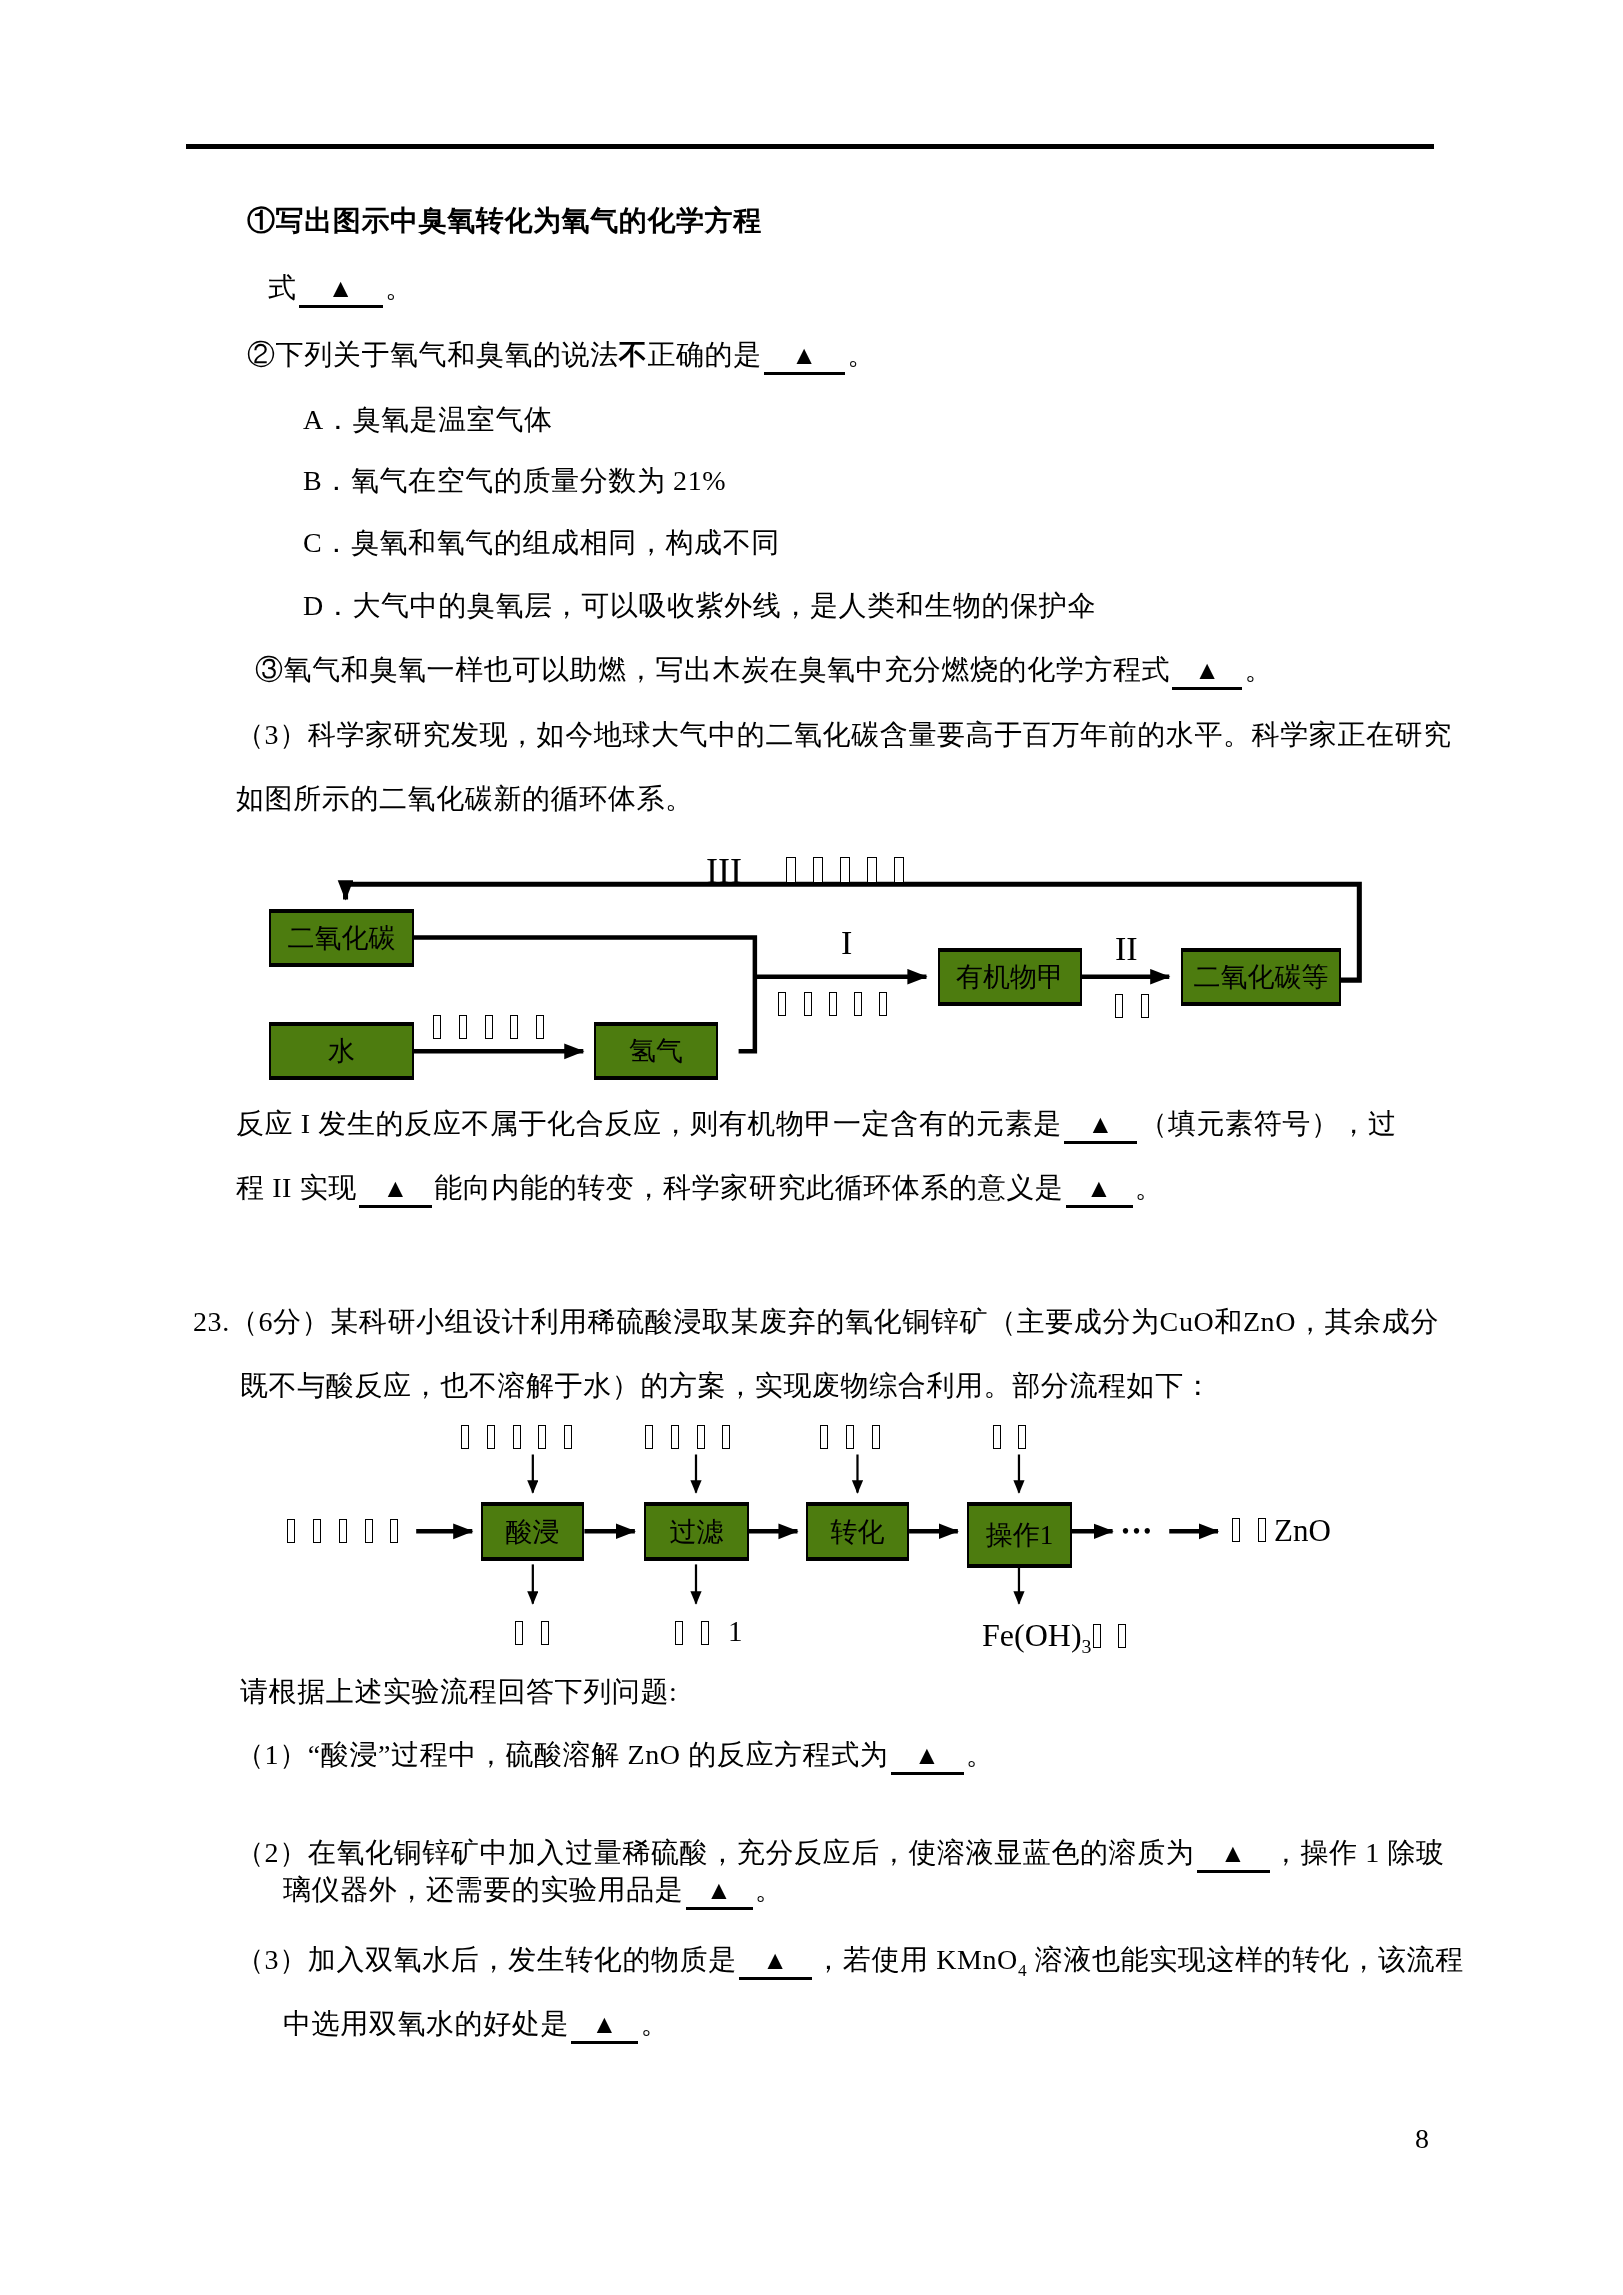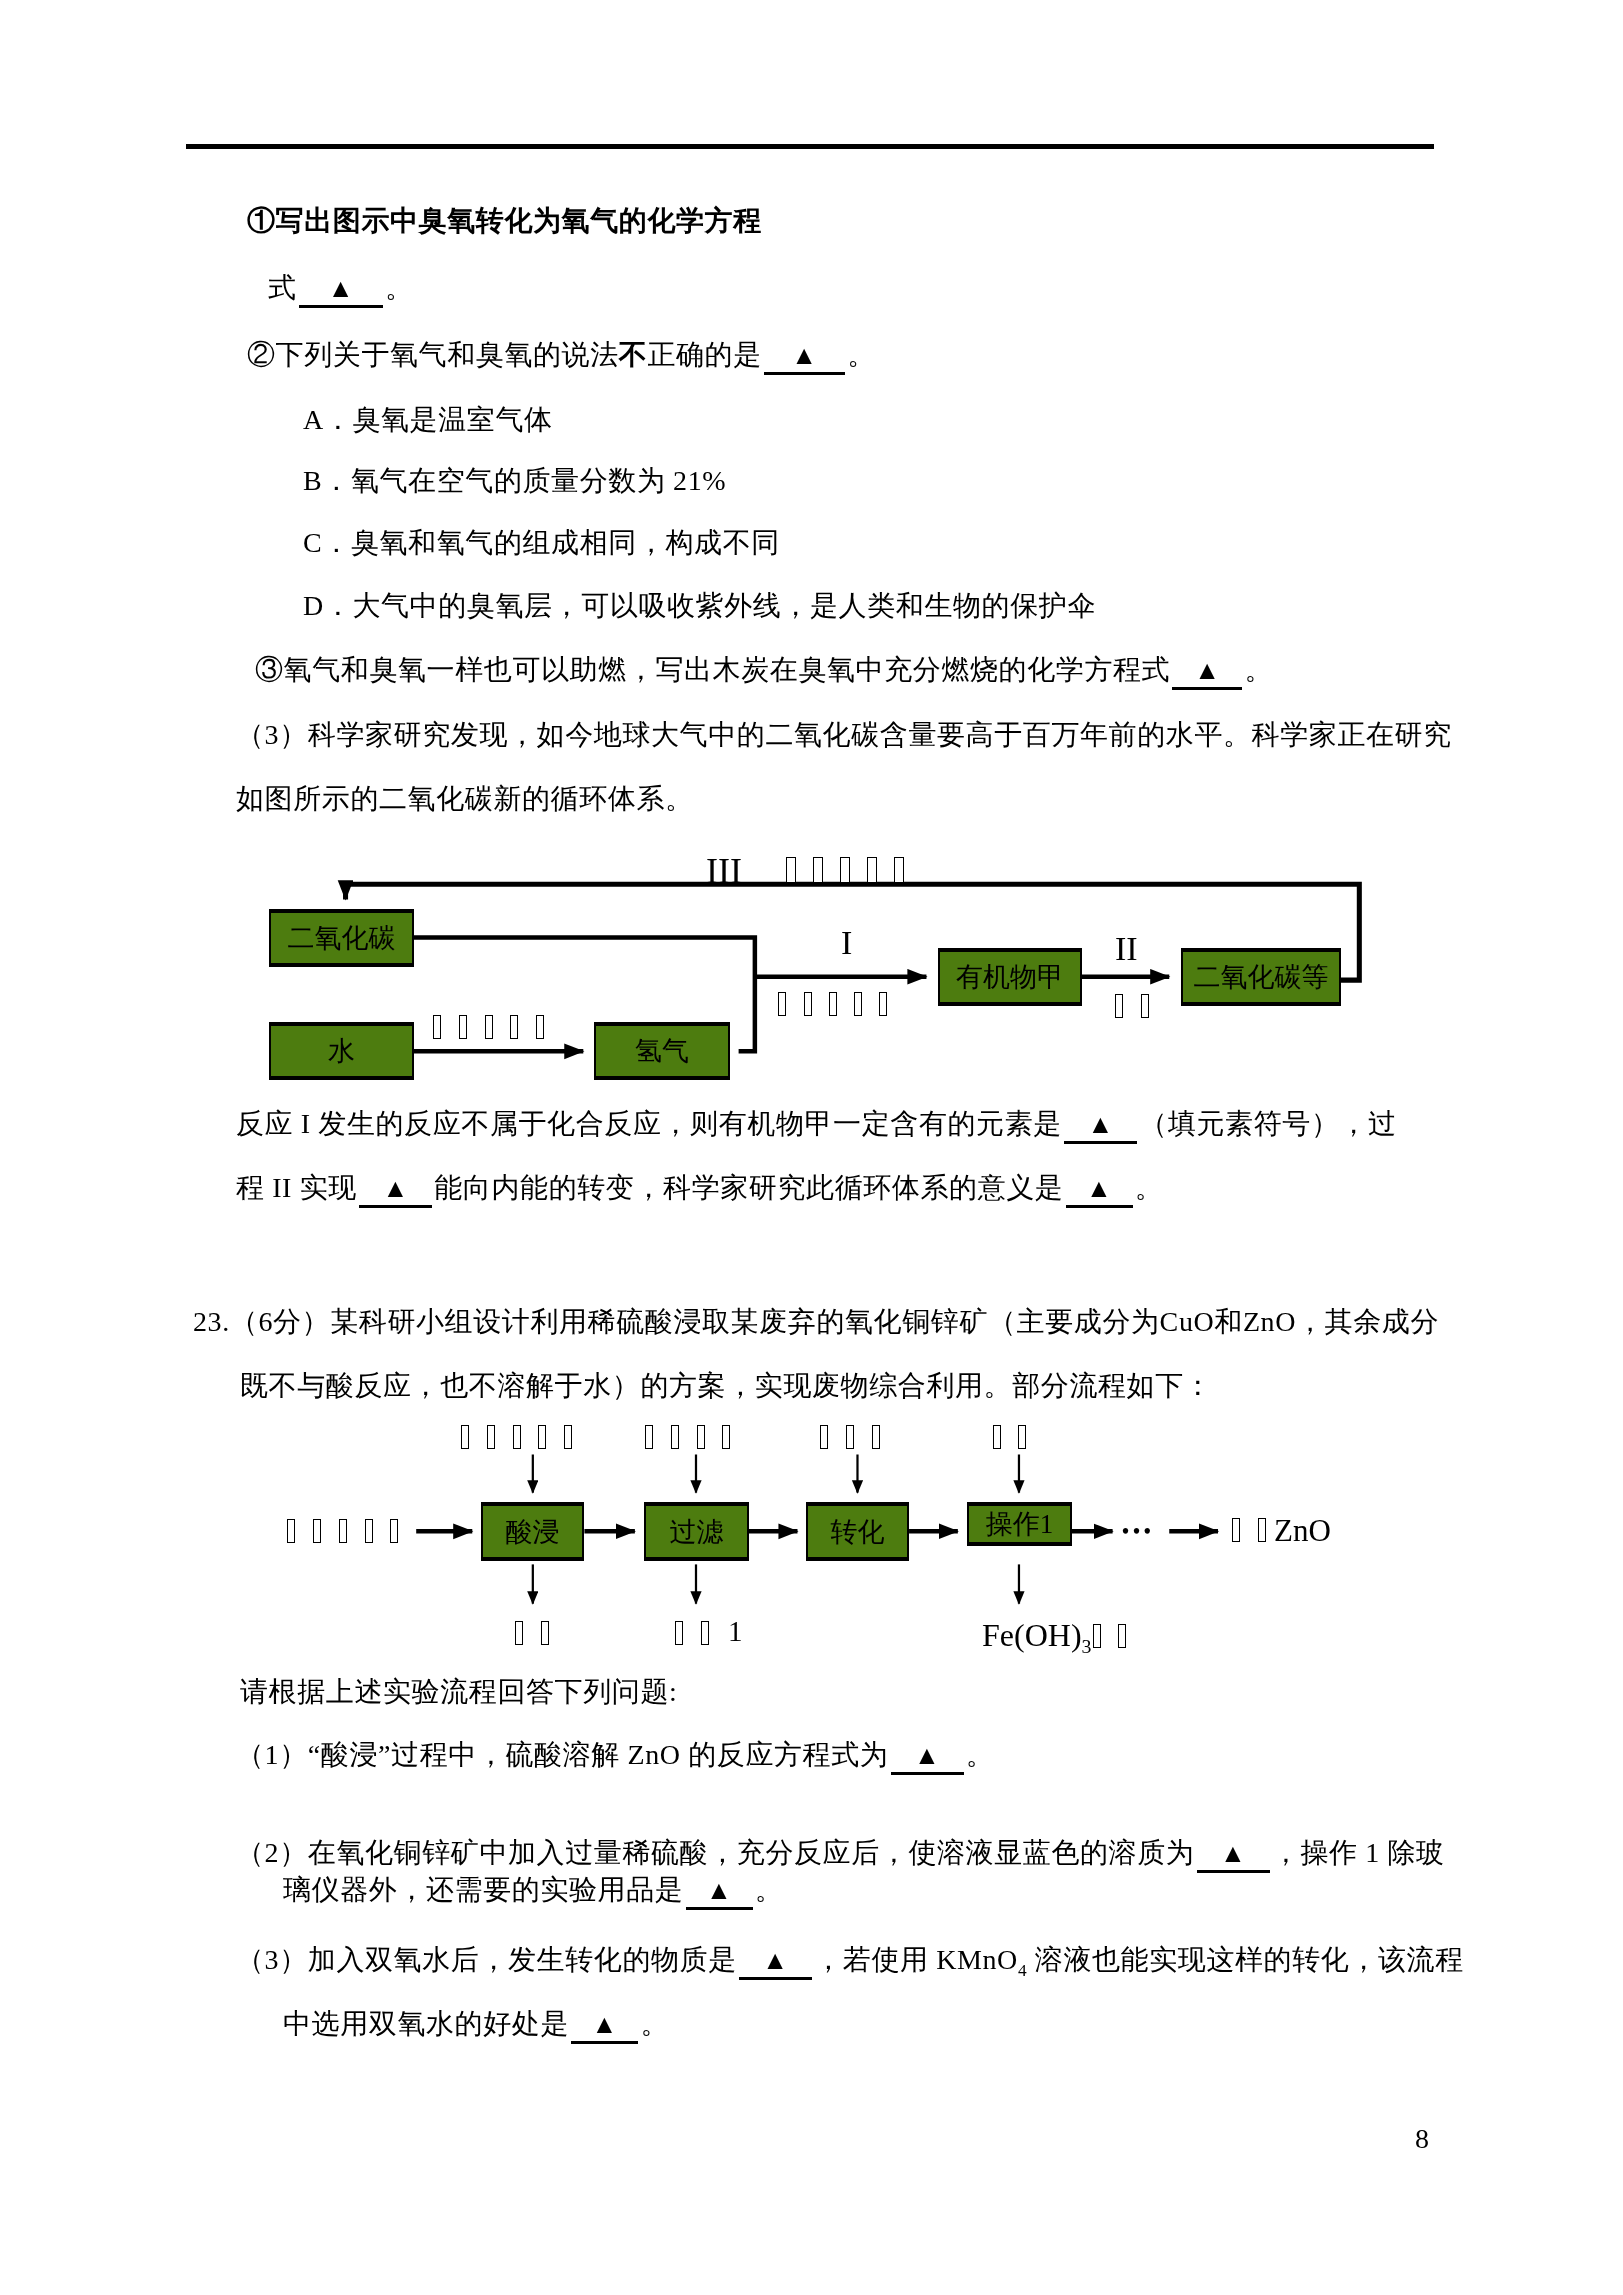--- a/index.html
+++ b/index.html
@@ -113,21 +113,21 @@
       <div class="text-line" style="left: 240px; top: 1674px;"><span>请根据上述实验流程回答下列问题:</span></div>
       <div class="text-line" style="left: 236px; top: 1737px;"><span>（1）“酸浸”过程中，硫酸溶解 ZnO 的反应方程式为</span><span class="blank" style="width: 73px;">▲</span><span>。</span></div>
       <div class="text-line" style="left: 236px; top: 1807px; margin-top: 28px;"><span>（2）在氧化铜锌矿中加入过量稀硫酸，充分反应后，使溶液显蓝色的溶质为</span><span class="blank" style="width: 73px;">▲</span><span>，操作 1 除玻</span></div>
       <div class="text-line" style="left: 283px; top: 1872px;"><span>璃仪器外，还需要的实验用品是</span><span class="blank" style="width: 67px;">▲</span><span>。</span></div>
       <div class="text-line" style="left: 236px; top: 1942px;"><span>（3）加入双氧水后，发生转化的物质是</span><span class="blank" style="width: 73px;">▲</span><span>，若使用 KMnO</span><sub class="small">4</sub><span> 溶液也能实现这样的转化，该流程</span></div>
       <div class="text-line" style="left: 283px; top: 2006px;"><span>中选用双氧水的好处是</span><span class="blank" style="width: 67px;">▲</span><span>。</span></div>
     </div>
   <div id="diagram1">
       <div class="dbox" style="left: 269px; top: 909px; width: 145px; height: 58px;">二氧化碳</div>
       <div class="dbox" style="left: 269px; top: 1022px; width: 145px; height: 58px;">水</div>
-      <div class="dbox" style="left: 594px; top: 1022px; width: 136px; height: 58px;">氢气</div>
+      <div class="dbox" style="left: 594px; top: 1022px; width: 124px; height: 58px;">氢气</div>
       <div class="dbox" style="left: 938px; top: 948px; width: 144px; height: 58px;">有机物甲</div>
       <div class="dbox" style="left: 1181px; top: 948px; width: 160px; height: 58px;">二氧化碳等</div>
       <div class="tofu" style="left: 786px; top: 857px; width: 10px; height: 26px;"></div>
       <div class="tofu" style="left: 813px; top: 857px; width: 10px; height: 26px;"></div>
       <div class="tofu" style="left: 840px; top: 857px; width: 10px; height: 26px;"></div>
       <div class="tofu" style="left: 867px; top: 857px; width: 10px; height: 26px;"></div>
       <div class="tofu" style="left: 894px; top: 857px; width: 10px; height: 26px;"></div>
       <div class="tofu" style="left: 433px; top: 1015px; width: 8.4px; height: 23.6px;"></div>
       <div class="tofu" style="left: 459px; top: 1015px; width: 8.4px; height: 23.6px;"></div>
       <div class="tofu" style="left: 485px; top: 1015px; width: 8.4px; height: 23.6px;"></div>
@@ -141,21 +141,21 @@
       <div class="tofu" style="left: 1115px; top: 994px; width: 8.4px; height: 23.6px;"></div>
       <div class="tofu" style="left: 1141px; top: 994px; width: 8.4px; height: 23.6px;"></div>
       <div class="dlabel" style="left: 706px; top: 850px; font-size: 36px;">III</div>
       <div class="dlabel" style="left: 841px; top: 924px; font-size: 34px;">I</div>
       <div class="dlabel" style="left: 1115px; top: 930px; font-size: 34px;">II</div>
     </div>
   <div id="diagram2">
       <div class="dbox" style="left: 481px; top: 1502px; width: 103px; height: 59px;">酸浸</div>
       <div class="dbox" style="left: 644px; top: 1502px; width: 105px; height: 59px;">过滤</div>
       <div class="dbox" style="left: 806px; top: 1502px; width: 103px; height: 59px;">转化</div>
-      <div class="dbox" style="left: 967px; top: 1502px; width: 105px; height: 44px;">操作1</div>
+      <div class="dbox" style="left: 967px; top: 1502px; width: 105px; height: 66px;">操作1</div>
       <div class="tofu" style="left: 287px; top: 1519px; width: 8.4px; height: 23.6px;"></div>
       <div class="tofu" style="left: 313px; top: 1519px; width: 8.4px; height: 23.6px;"></div>
       <div class="tofu" style="left: 339px; top: 1519px; width: 8.4px; height: 23.6px;"></div>
       <div class="tofu" style="left: 365px; top: 1519px; width: 8.4px; height: 23.6px;"></div>
       <div class="tofu" style="left: 390px; top: 1519px; width: 8.4px; height: 23.6px;"></div>
       <div class="tofu" style="left: 461px; top: 1425px; width: 8.4px; height: 23.6px;"></div>
       <div class="tofu" style="left: 487px; top: 1425px; width: 8.4px; height: 23.6px;"></div>
       <div class="tofu" style="left: 513px; top: 1425px; width: 8.4px; height: 23.6px;"></div>
       <div class="tofu" style="left: 538px; top: 1425px; width: 8.4px; height: 23.6px;"></div>
       <div class="tofu" style="left: 564px; top: 1425px; width: 8.4px; height: 23.6px;"></div>

